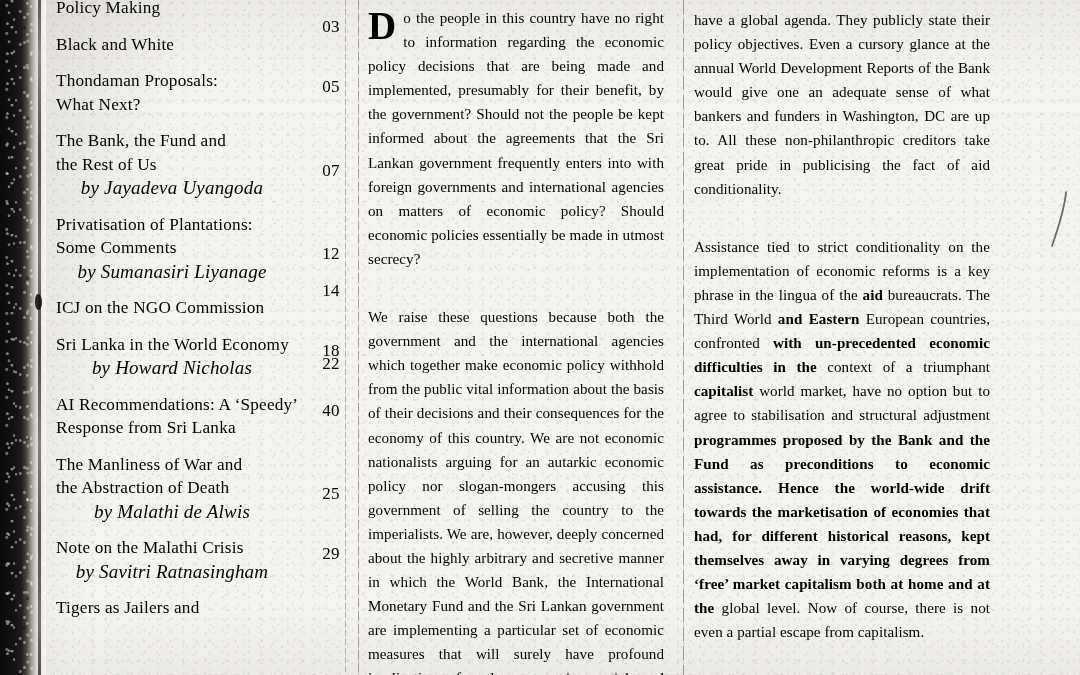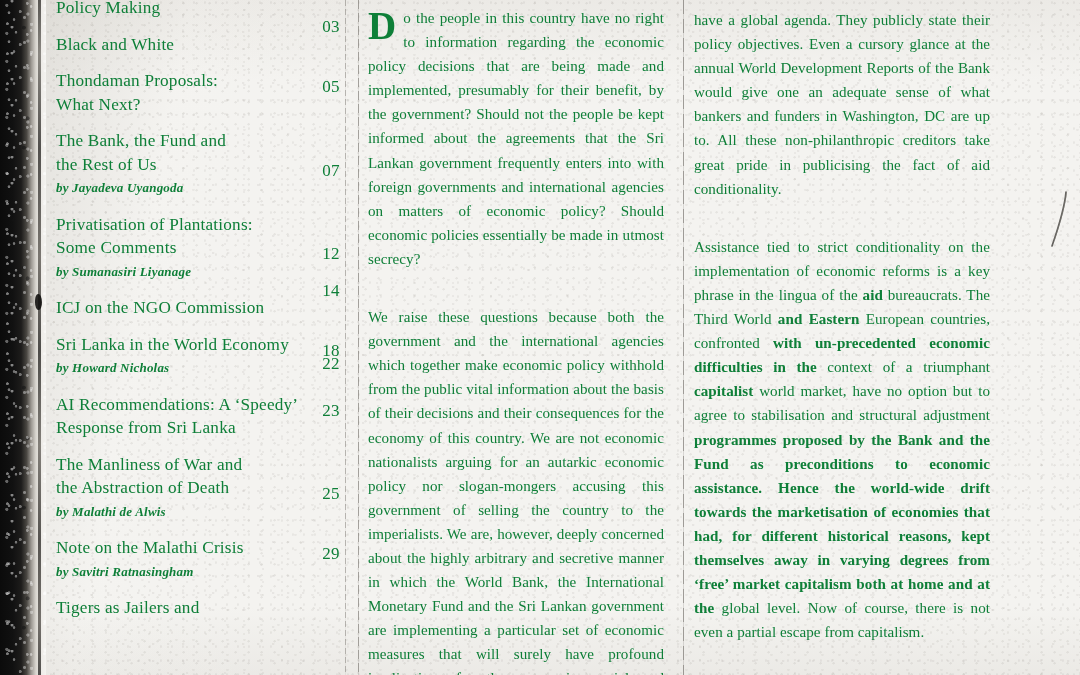--- a/index.html
+++ b/index.html
@@ -8,21 +8,21 @@
     background: #ffffff;
   }
 
   .page {
     position: relative;
     width: 1080px;
     height: 675px;
     overflow: hidden;
     background: #f4f3f0;
     font-family: "Liberation Serif", serif;
-    color: #15803d;
+    color: #000000;
   }
 
   
   .paper-noise {
     position: absolute;
     inset: 0;
     pointer-events: none;
     background-image:
       radial-gradient(circle at 12% 30%, rgba(140,135,128,0.16) 0 1px, transparent 1.4px),
       radial-gradient(circle at 38% 66%, rgba(150,145,138,0.14) 0 1px, transparent 1.4px),
@@ -142,22 +142,23 @@
     width: 232px;
   }
   .toc-line {
     font-size: 17.2px;
     line-height: 23.5px;
     letter-spacing: .2px;
     white-space: nowrap;
   }
   .toc-line.byline {
     font-style: italic;
-    font-weight: 700;
-    font-size: 13px;
+    font-weight: 400;
+    font-size: 19px;
+    text-align: center;
   }
   .toc-page {
     position: absolute;
     right: 0;
     bottom: 19px;
     width: 40px;
     text-align: right;
     font-size: 17px;
     letter-spacing: .4px;
   }
@@ -273,21 +274,21 @@
 
       <div class="toc-entry">
         <div class="toc-page">22</div>
       </div>
 
       <div class="toc-entry">
         <div class="toc-lines">
           <div class="toc-line">AI Recommendations: A ‘Speedy’</div>
           <div class="toc-line">Response from Sri Lanka</div>
         </div>
-        <div class="toc-page">23</div>
+        <div class="toc-page">40</div>
       </div>
 
       <div class="toc-entry">
         <div class="toc-lines">
           <div class="toc-line">The Manliness of War and</div>
           <div class="toc-line">the Abstraction of Death</div>
           <div class="toc-line byline">by Malathi de Alwis</div>
         </div>
         <div class="toc-page">25</div>
       </div>

